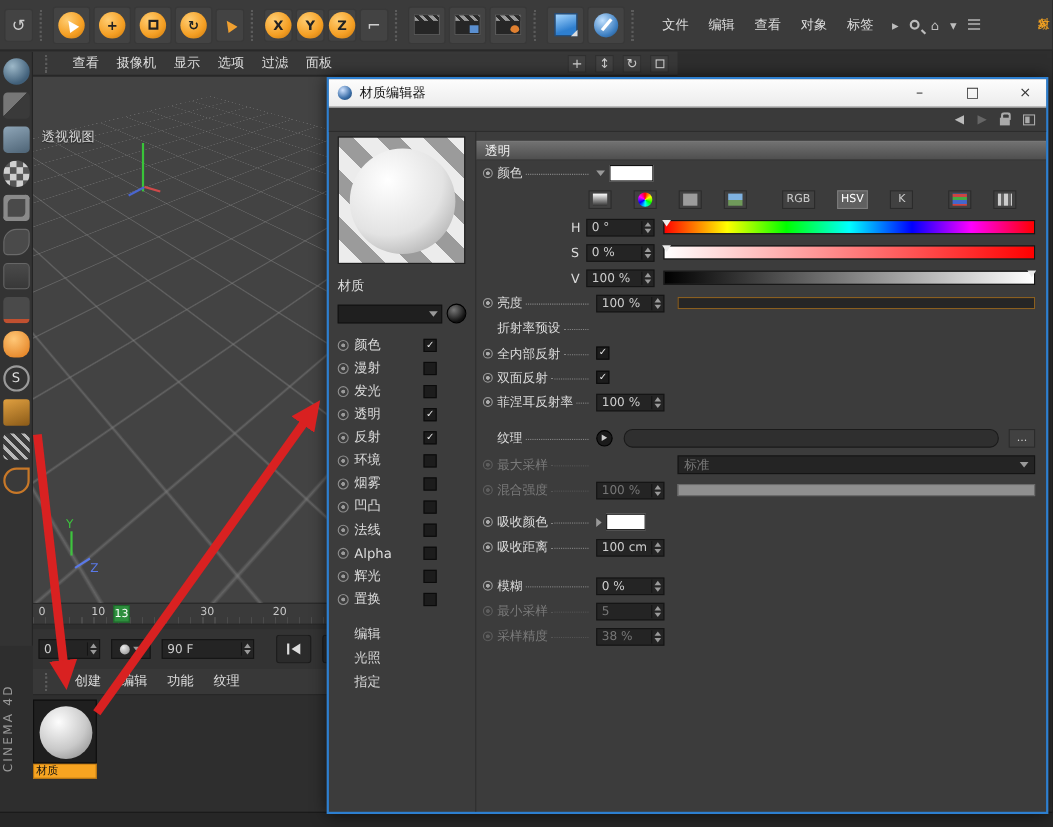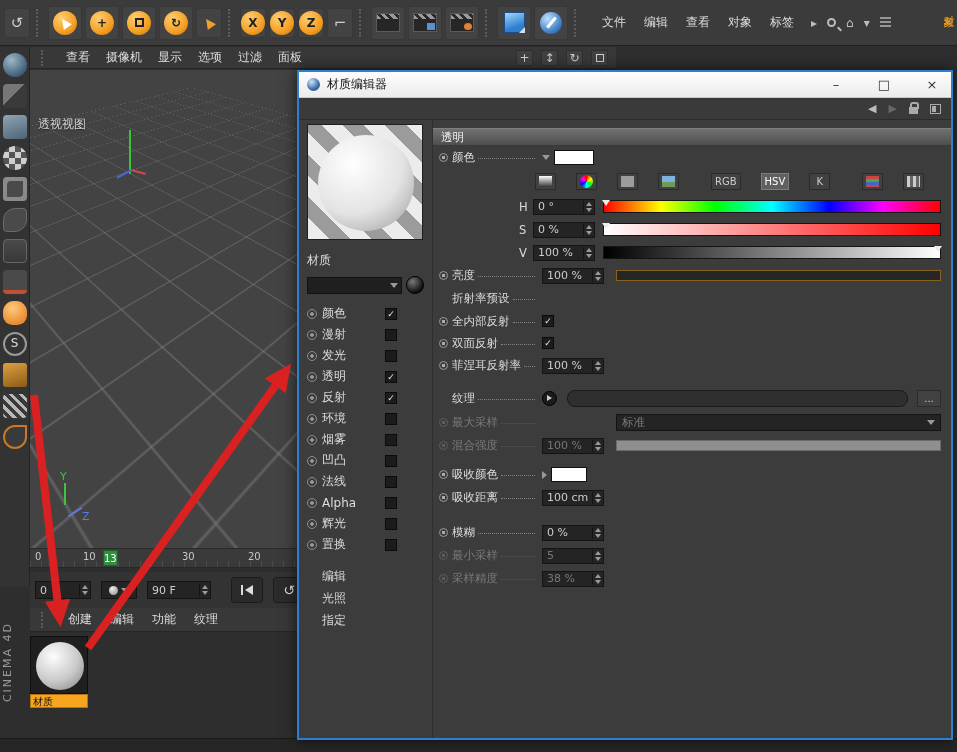--- a/index.html
+++ b/index.html
@@ -349,21 +349,21 @@
       <span class="val">0</span>
       <span class="steps">
           <i class="su"></i>
           <i class="sd"></i>
         </span>
     </span>
     <span class="pvwbtn">
       <span class="ball"></span>
         <span class="dtri"></span>
     </span>
-    <span class="spin" style="width:64px;">
+    <span class="spin" style="width:84px;">
       <span class="val">90 F</span>
       <span class="steps">
           <i class="su"></i>
           <i class="sd"></i>
         </span>
     </span>
     <span class="tpbtn" style="margin-left:10px;">
       <span class="vbar"></span>
         <span class="tri-l"></span>
     </span>

